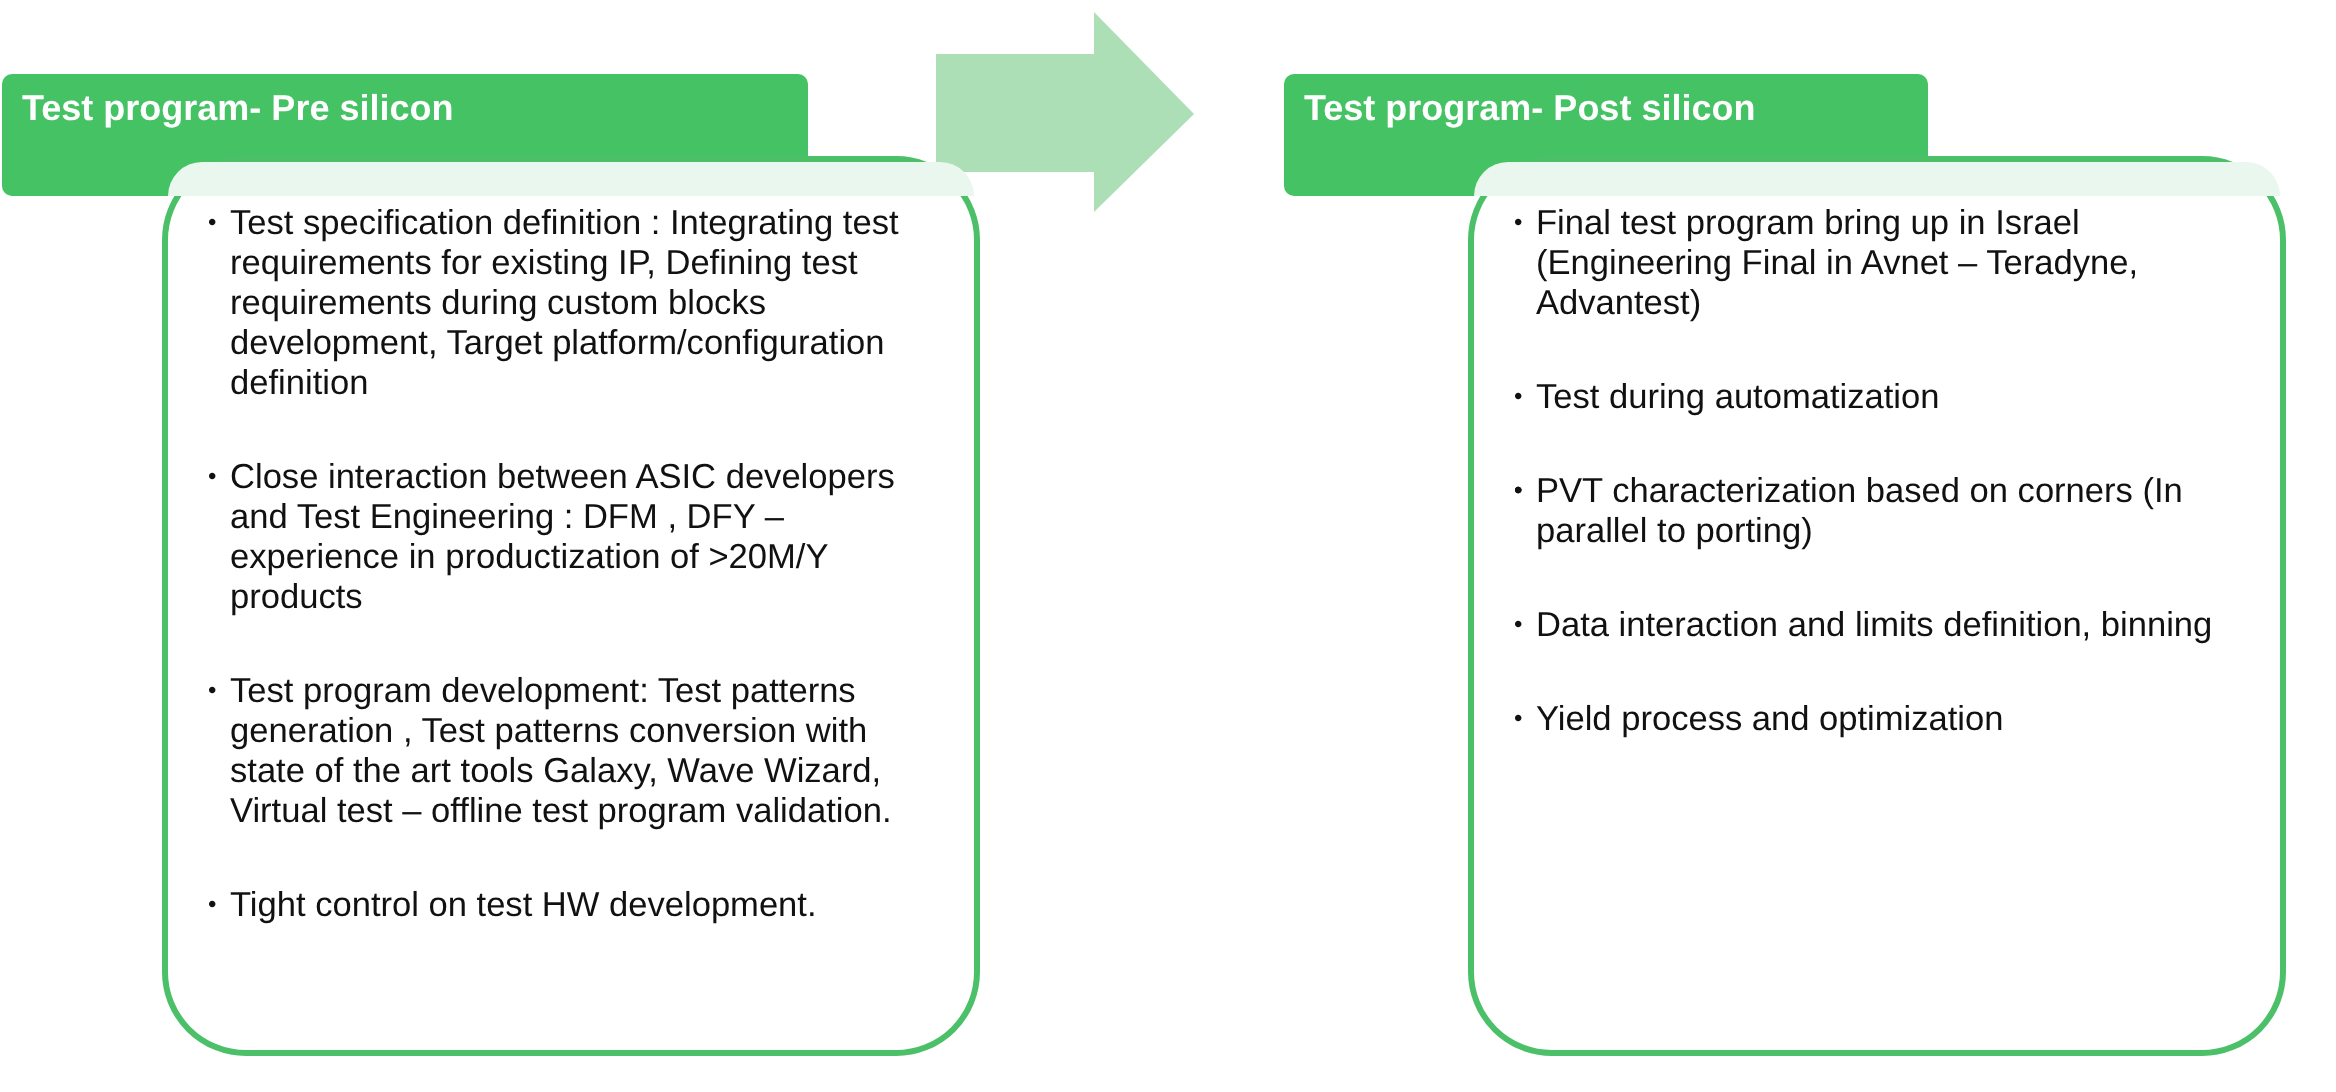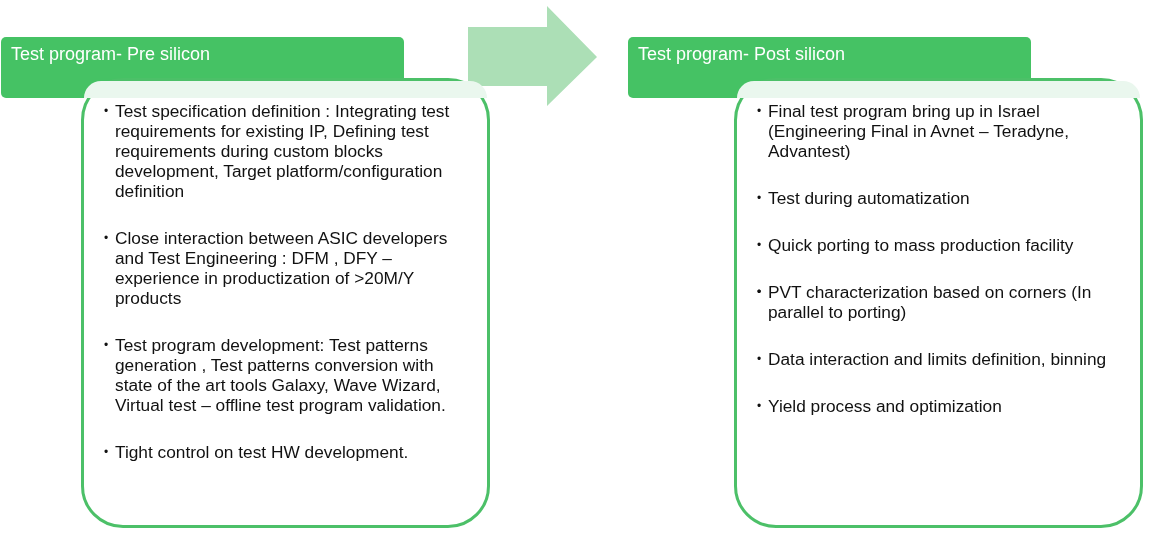--- a/index.html
+++ b/index.html
@@ -4,25 +4,25 @@
   <style>
     html, body { margin: 0; padding: 0; }
     body {
       width: 1168px; height: 546px; position: relative; overflow: hidden;
       background: #ffffff;
       font-family: "Liberation Sans", sans-serif;
     }
     .header {
       position: absolute; height: 61px;
       background: #45c264; border-radius: 5px;
-      color: #ffffff; font-weight: normal; font-size: 18px;
+      color: #ffffff; font-weight: bold; font-size: 18px;
       box-sizing: border-box; padding: 7px 0 0 10px;
     }
     #hdr-left { left: 1px; top: 37px; width: 403px; }
-    #hdr-right { left: 628px; top: 37px; width: 403px; }
+    #hdr-right { left: 642px; top: 37px; width: 322px; }
     .box {
       position: absolute; box-sizing: border-box;
       border: 3px solid #4cc068; border-radius: 42px;
       background: rgba(255,255,255,0.9);
     }
     #box-left { left: 81px; top: 78px; width: 409px; height: 450px; }
     #box-right { left: 734px; top: 78px; width: 409px; height: 450px; }
     .box-tint {
       position: absolute; left: 0; top: 0; right: 0; height: 17px;
       border-radius: 40px 40px 0 0;
@@ -67,19 +67,19 @@
 
 <div class="header" id="hdr-right">
   <span>Test program- Post silicon</span>
 </div>
 
 <div class="box" id="box-right">
   <div class="box-tint"></div>
   <ul class="bullets" id="list-right">
     <li><span class="dot">•</span><span>Final test program bring up in Israel (Engineering Final in Avnet – Teradyne, Advantest)</span></li>
     <li><span class="dot">•</span><span>Test during automatization</span></li>
-    <li><span class="dot">•</span><span>Quick porting to mass production facility</span></li>
+    <li><span class="dot">•</span></li>
     <li><span class="dot">•</span></li>
     <li><span class="dot">•</span><span>PVT characterization based on corners (In parallel to porting)</span></li>
     <li><span class="dot">•</span><span>Data interaction and limits definition, binning</span></li>
     <li><span class="dot">•</span><span>Yield process and optimization</span></li>
   </ul>
 </div>
 
 </body></html>

